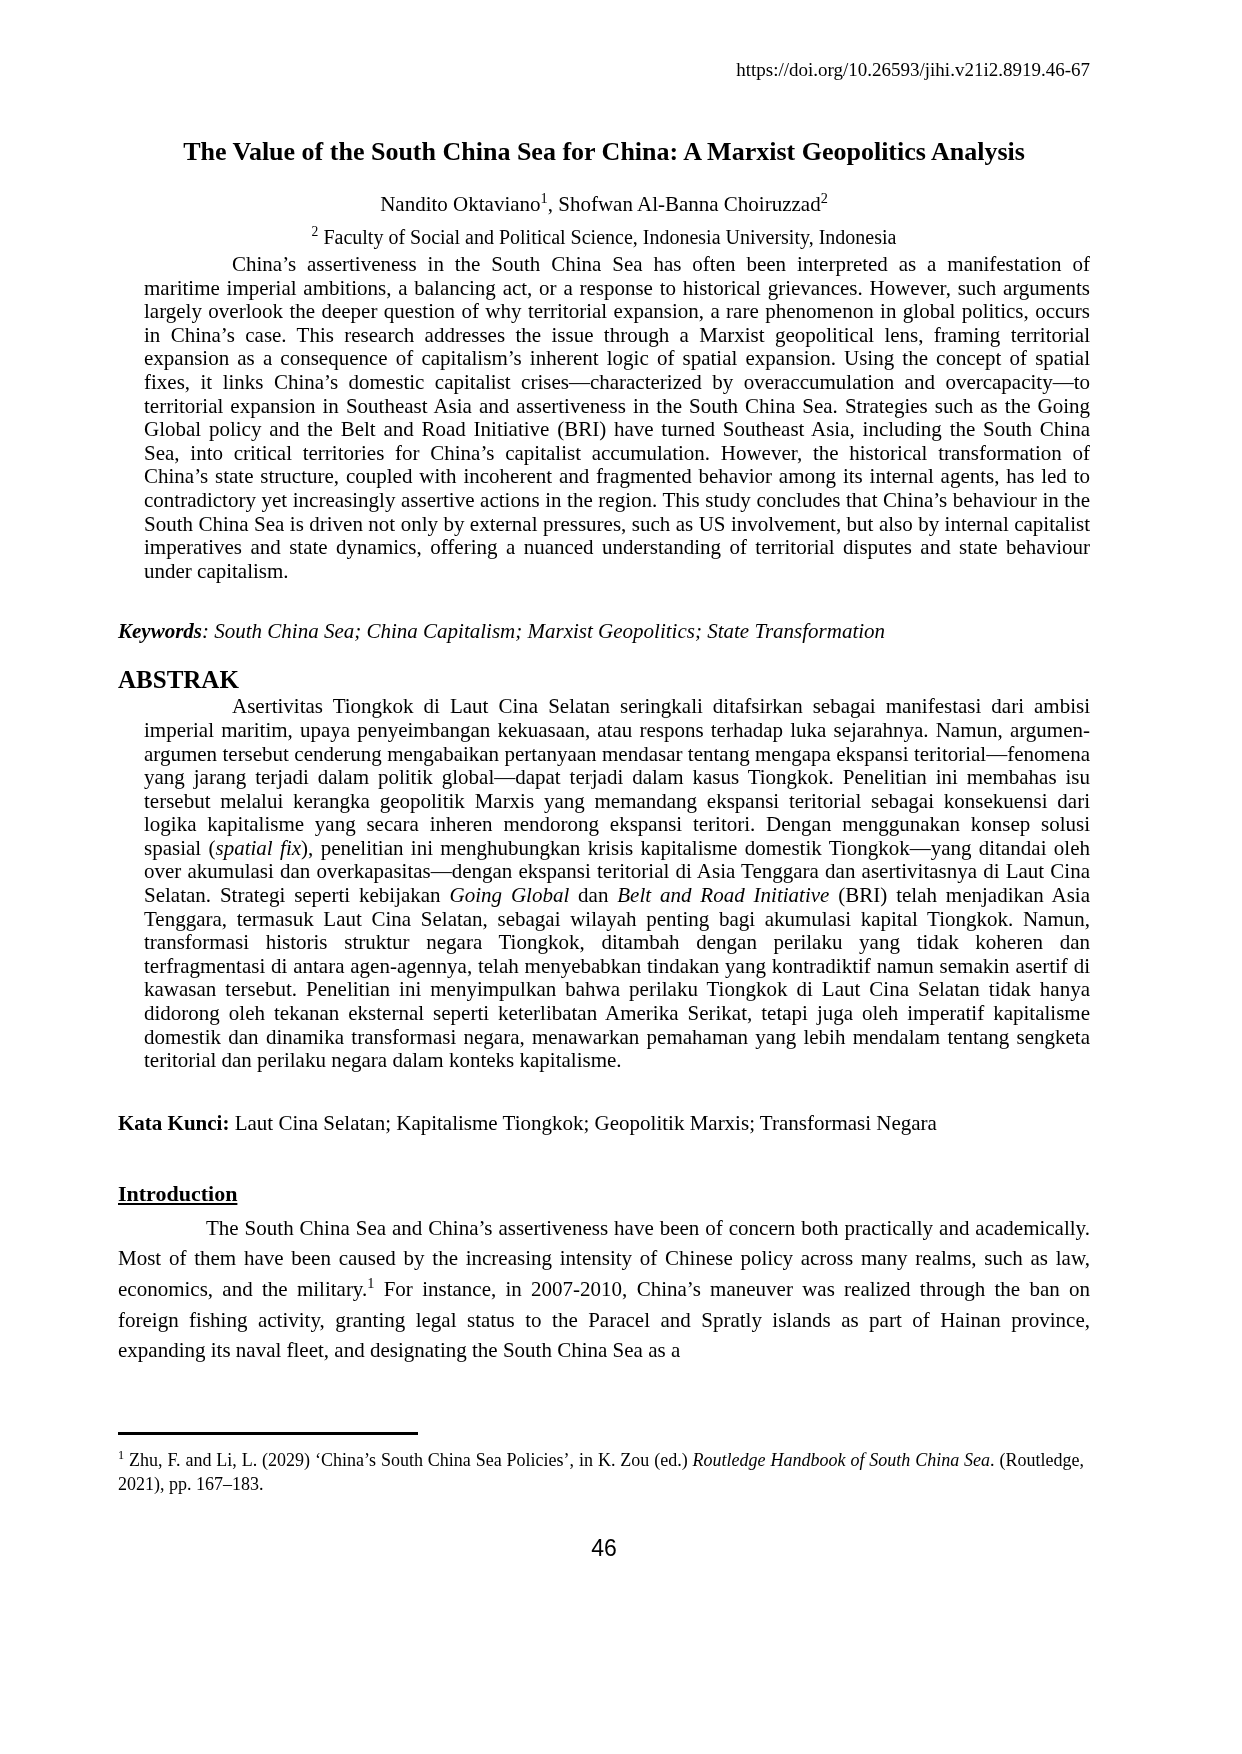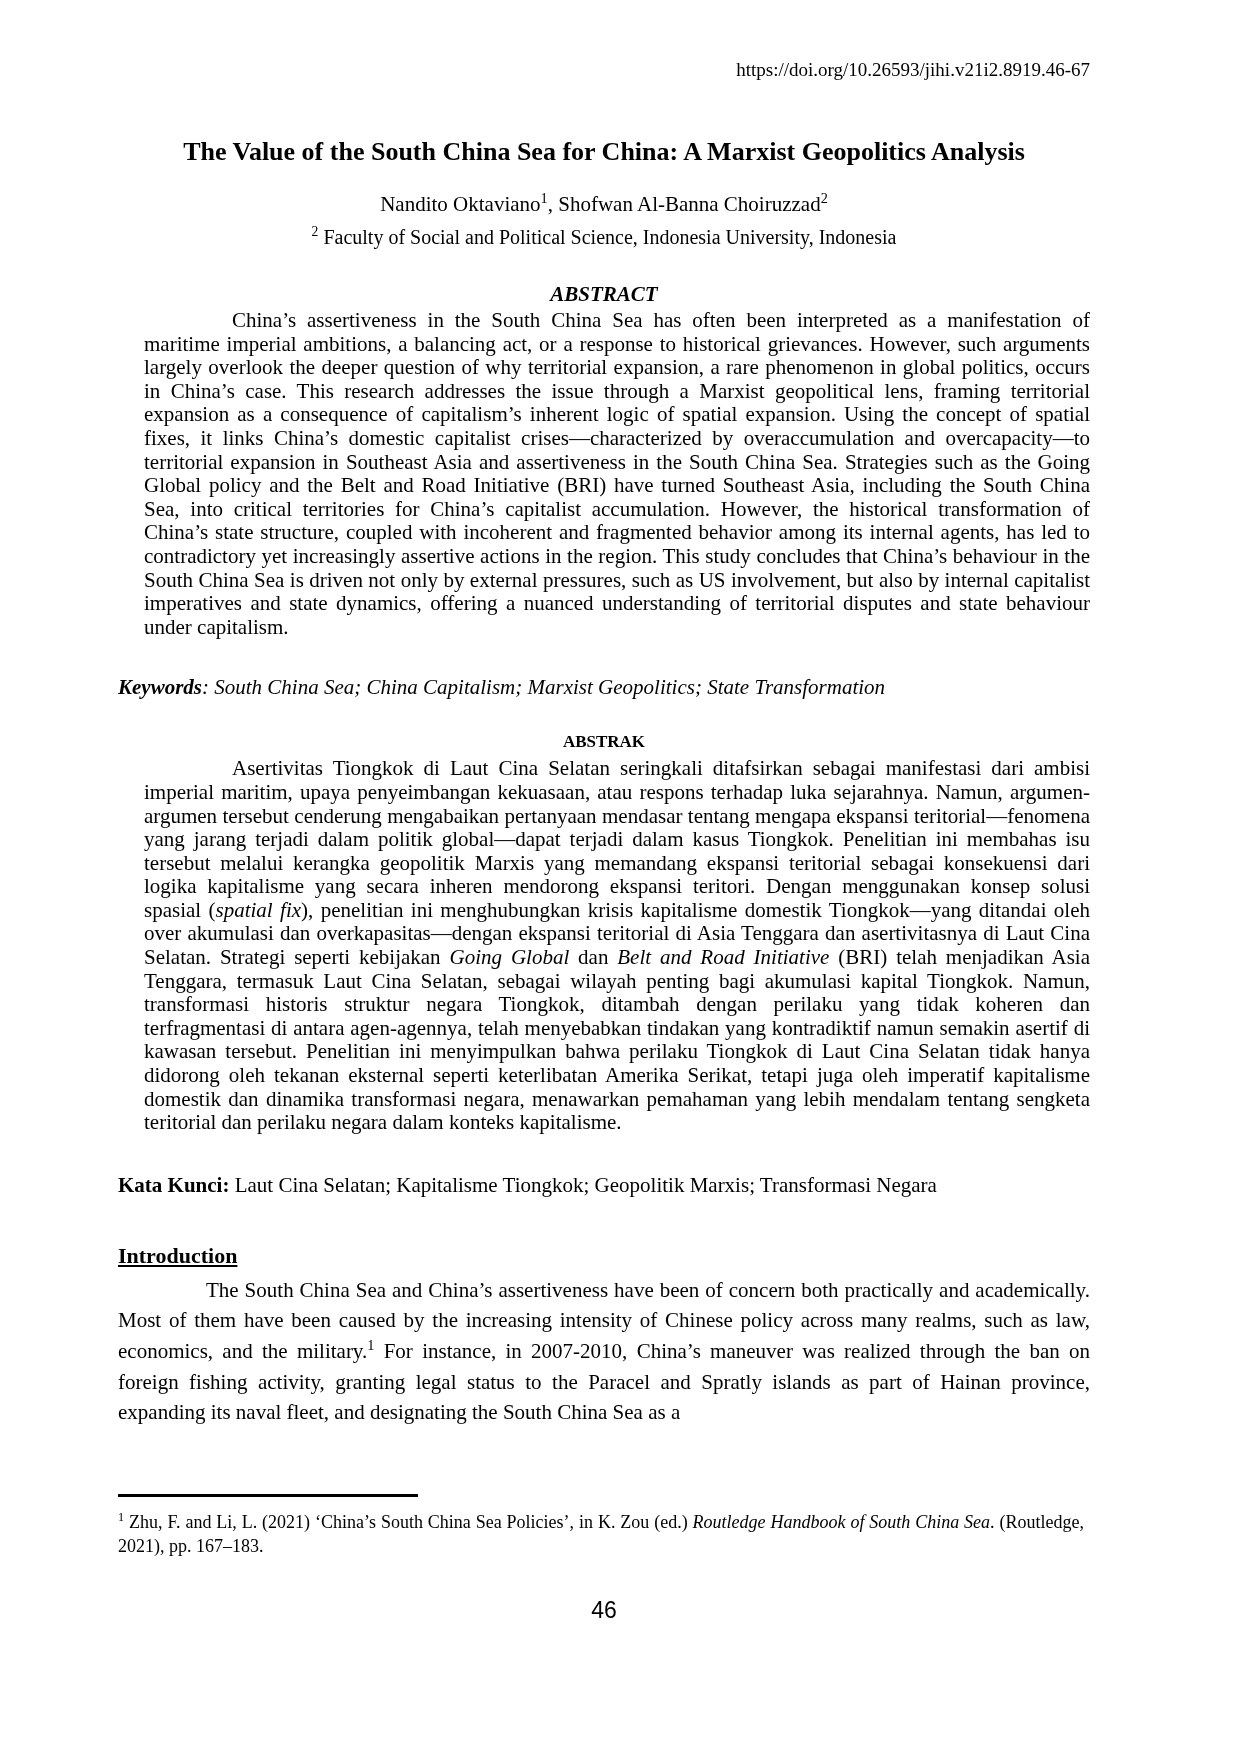--- a/index.html
+++ b/index.html
@@ -52,24 +52,24 @@
   .affil-2 { margin-top: 8px; }
   .abs-heading {
     text-align: center;
     font-size: 21px;
     font-weight: bold;
     font-style: italic;
     margin-top: 32px;
     line-height: 24px;
   }
   .abs-heading-id {
-    text-align: center;
-    font-size: 17px;
+    text-align: left;
+    font-size: 25px;
     font-weight: bold;
-    margin-top: 30px;
+    margin-top: 24px;
     line-height: 24px;
   }
   .body-just {
     text-align: justify;
     font-size: 21px;
     line-height: 23.6px;
     text-indent: 88px;
     margin-top: 3px;
     margin-left: 26px;
   }
@@ -125,32 +125,31 @@
   <div class="content">
 
     <div class="doi">https://doi.org/10.26593/jihi.v21i2.8919.46-67</div>
 
     <div class="title">The Value of the South China Sea for China: A Marxist Geopolitics Analysis</div>
 
     <div class="authors"><span>Nandito Oktaviano</span><sup>1</sup><span>, Shofwan Al-Banna Choiruzzad</span><sup>2</sup></div>
 
     <div class="affil affil-2"><sup>2</sup><span> Faculty of Social and Political Science, Indonesia University, Indonesia</span></div>
 
-    <div class="abs-heading">ABSTRACT</div>
     <div class="body-just">China’s assertiveness in the South China Sea has often been interpreted as a manifestation of maritime imperial ambitions, a balancing act, or a response to historical grievances. However, such arguments largely overlook the deeper question of why territorial expansion, a rare phenomenon in global politics, occurs in China’s case. This research addresses the issue through a Marxist geopolitical lens, framing territorial expansion as a consequence of capitalism’s inherent logic of spatial expansion. Using the concept of spatial fixes, it links China’s domestic capitalist crises—characterized by overaccumulation and overcapacity—to territorial expansion in Southeast Asia and assertiveness in the South China Sea. Strategies such as the Going Global policy and the Belt and Road Initiative (BRI) have turned Southeast Asia, including the South China Sea, into critical territories for China’s capitalist accumulation. However, the historical transformation of China’s state structure, coupled with incoherent and fragmented behavior among its internal agents, has led to contradictory yet increasingly assertive actions in the region. This study concludes that China’s behaviour in the South China Sea is driven not only by external pressures, such as US involvement, but also by internal capitalist imperatives and state dynamics, offering a nuanced understanding of territorial disputes and state behaviour under capitalism.</div>
 
     <div class="keywords"><span class="it bd">Keywords</span><span class="it">: South China Sea; China Capitalism; Marxist Geopolitics; State Transformation</span></div>
 
     <div class="abs-heading-id">ABSTRAK</div>
     <div class="body-just"><span>Asertivitas Tiongkok di Laut Cina Selatan seringkali ditafsirkan sebagai manifestasi dari ambisi imperial maritim, upaya penyeimbangan kekuasaan, atau respons terhadap luka sejarahnya. Namun, argumen-argumen tersebut cenderung mengabaikan pertanyaan mendasar tentang mengapa ekspansi teritorial—fenomena yang jarang terjadi dalam politik global—dapat terjadi dalam kasus Tiongkok. Penelitian ini membahas isu tersebut melalui kerangka geopolitik Marxis yang memandang ekspansi teritorial sebagai konsekuensi dari logika kapitalisme yang secara inheren mendorong ekspansi teritori. Dengan menggunakan konsep solusi spasial (</span><span class="it">spatial fix</span><span>), penelitian ini menghubungkan krisis kapitalisme domestik Tiongkok—yang ditandai oleh over akumulasi dan overkapasitas—dengan ekspansi teritorial di Asia Tenggara dan asertivitasnya di Laut Cina Selatan. Strategi seperti kebijakan </span><span class="it">Going Global</span><span> dan </span><span class="it">Belt and Road Initiative</span><span> (BRI) telah menjadikan Asia Tenggara, termasuk Laut Cina Selatan, sebagai wilayah penting bagi akumulasi kapital Tiongkok. Namun, transformasi historis struktur negara Tiongkok, ditambah dengan perilaku yang tidak koheren dan terfragmentasi di antara agen-agennya, telah menyebabkan tindakan yang kontradiktif namun semakin asertif di kawasan tersebut. Penelitian ini menyimpulkan bahwa perilaku Tiongkok di Laut Cina Selatan tidak hanya didorong oleh tekanan eksternal seperti keterlibatan Amerika Serikat, tetapi juga oleh imperatif kapitalisme domestik dan dinamika transformasi negara, menawarkan pemahaman yang lebih mendalam tentang sengketa teritorial dan perilaku negara dalam konteks kapitalisme.</span></div>
 
     <div class="katakunci"><span class="bd">Kata Kunci:</span><span> Laut Cina Selatan; Kapitalisme Tiongkok; Geopolitik Marxis; Transformasi Negara</span></div>
 
     <div class="intro-heading">Introduction</div>
     <div class="intro-body"><span>The South China Sea and China’s assertiveness have been of concern both practically and academically. Most of them have been caused by the increasing intensity of Chinese policy across many realms, such as law, economics, and the military.</span><sup>1</sup><span> For instance, in 2007-2010, China’s maneuver was realized through the ban on foreign fishing activity, granting legal status to the Paracel and Spratly islands as part of Hainan province, expanding its naval fleet, and designating the South China Sea as a</span></div>
 
     <div class="footnote-rule"></div>
-    <div class="footnote"><sup>1</sup><span> Zhu, F. and Li, L. (2021) ‘China’s South China Sea Policies’, in K. Zou (ed.) </span><span class="it">Routledge Handbook of South China Sea</span><span>. (Routledge, 2021), pp. 167–183.</span></div>
+    <div class="footnote"><sup>1</sup><span> Zhu, F. and Li, L. (2029) ‘China’s South China Sea Policies’, in K. Zou (ed.) </span><span class="it">Routledge Handbook of South China Sea</span><span>. (Routledge, 2021), pp. 167–183.</span></div>
 
     <div class="pagenum">46</div>
 
   </div>
 </div>
 
 </body></html>

